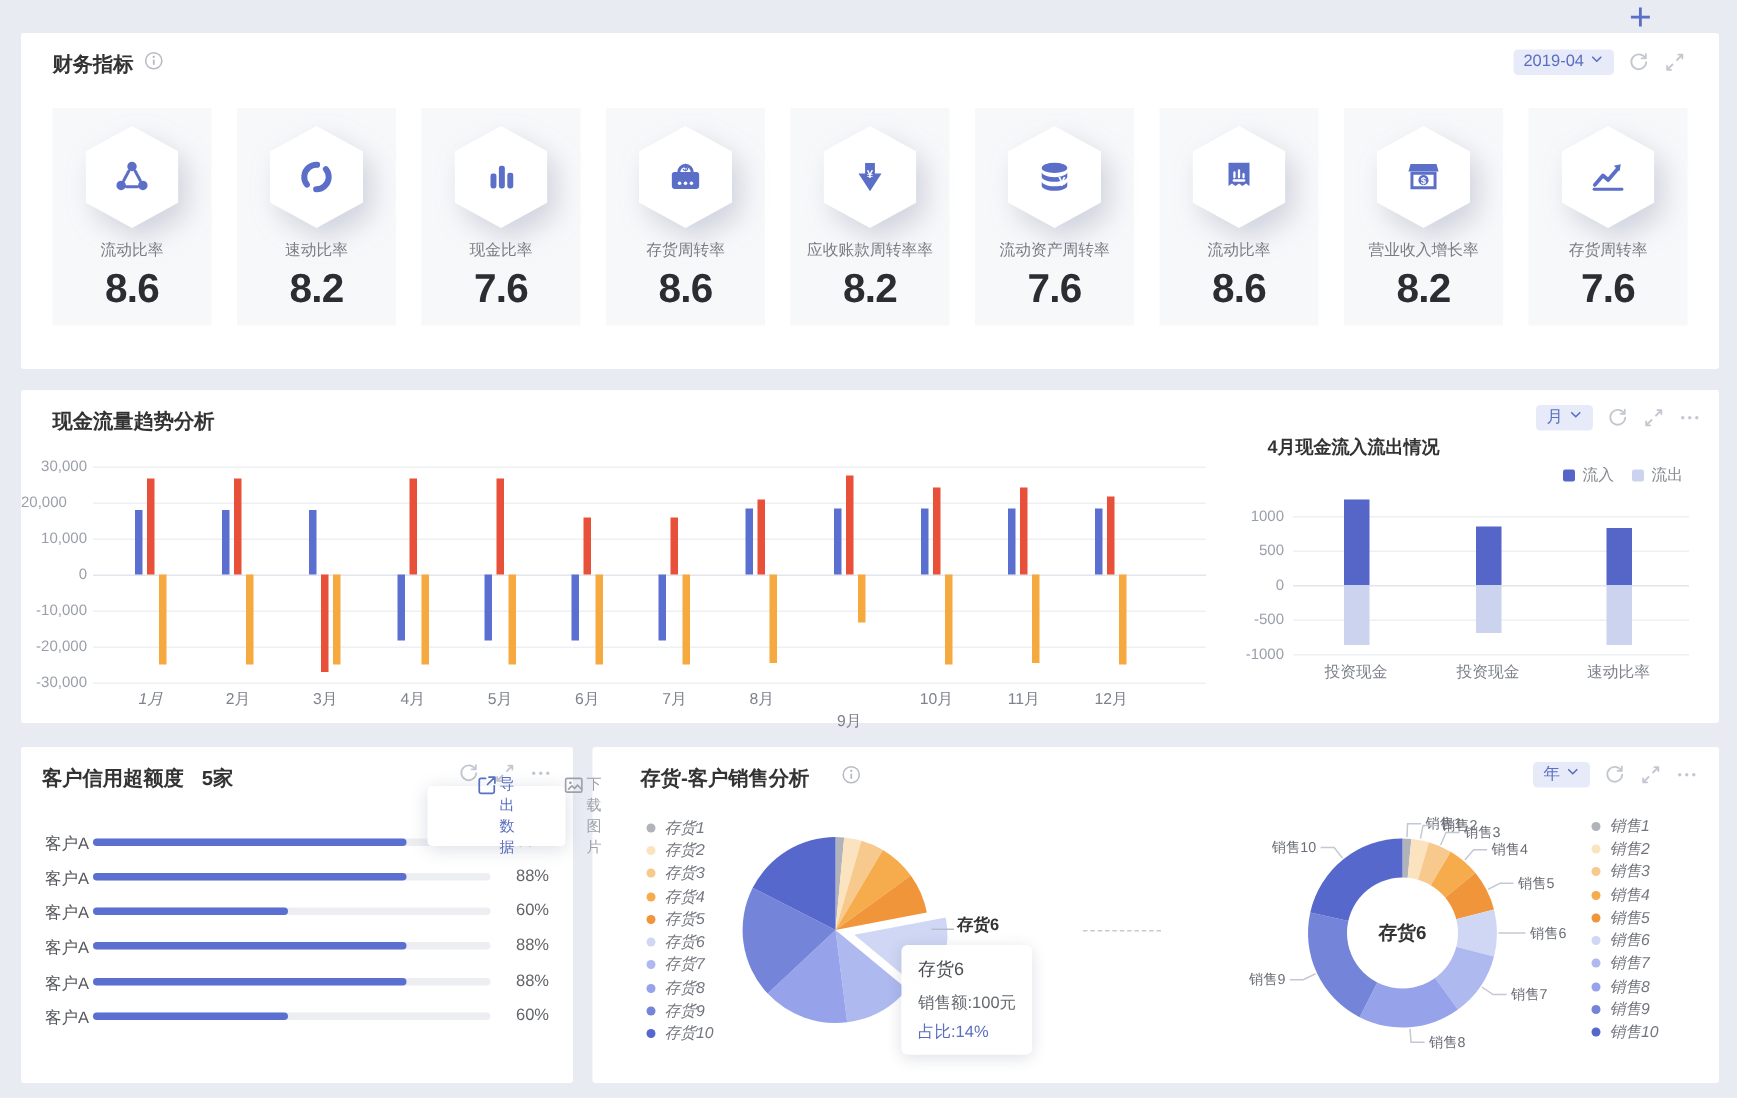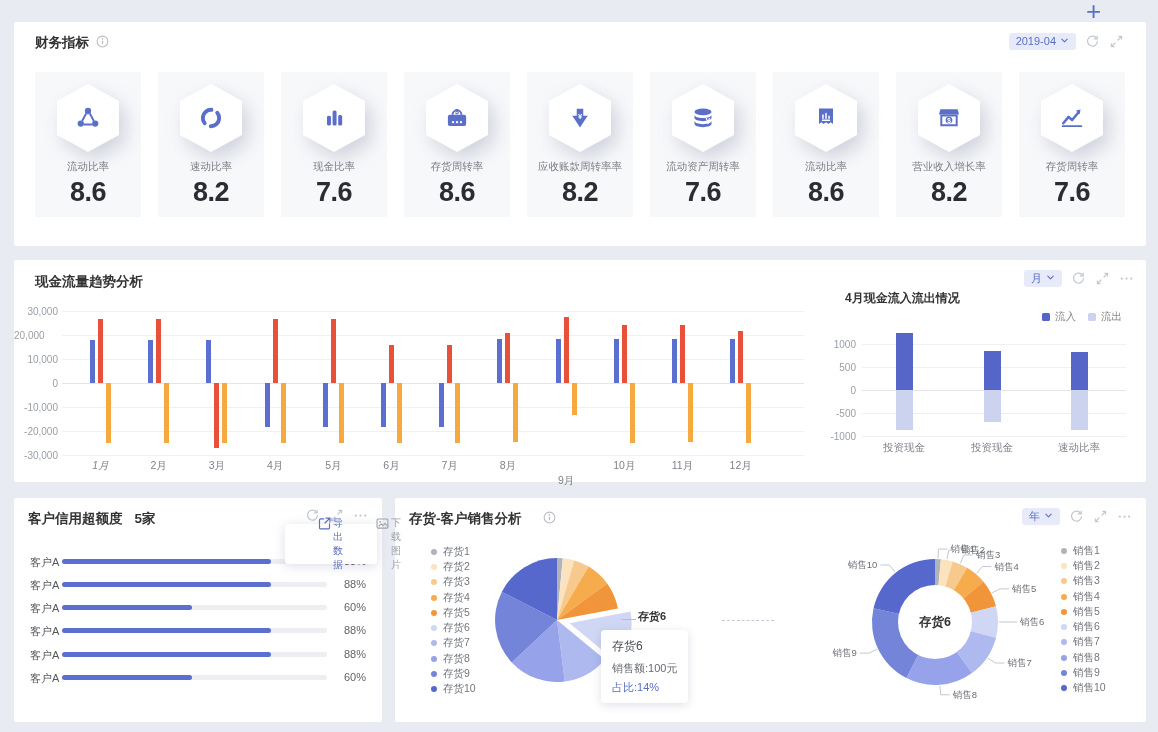--- a/index.html
+++ b/index.html
@@ -38,21 +38,21 @@
   
   .crow-label { position:absolute; font-size:11px; color:#55575c; }
   .track { position:absolute; height:5px; border-radius:3px; background:#eceef2; }
   .fill { height:5px; border-radius:3px; background:#5b6fd0; }
   .pct { position:absolute; font-size:11px; color:#626569; }
   .popover { position:absolute; left:271px; top:26px; width:92px; height:40px; background:#fff; border-radius:3px; box-shadow:0 2px 12px rgba(60,70,110,.18); display:flex; align-items:center; justify-content:space-around; z-index:8; }
   .pop-item { display:flex; flex-direction:row; align-items:flex-start; gap:1px; font-size:10px; cursor:pointer;margin-left:32px; }
   .pop-export { color:#5a6fc0; }
   .pop-download { color:#9da1a9; }
   
-  .lg-col { position:absolute; }
+  .lg-col { position:absolute;font-style:italic; }
   .lg-row { display:flex; align-items:center; gap:6px; height:15.3px; cursor:pointer; }
   .lg-dot { width:6px; height:6px; border-radius:50%; }
   .lg-text { font-size:10.5px; color:#73767e; }
   .tooltip { position:absolute; left:206px; top:132px; background:rgba(255,255,255,.97); border-radius:4px; box-shadow:0 2px 10px rgba(50,60,100,.16); padding:8px 11px; z-index:6; white-space:nowrap; }
   .tt1 { font-size:12px; color:#4a4d52; }
   .tt2 { font-size:11px; color:#666a70; margin-top:6px; }
   .tt3 { font-size:11px; color:#5a6fc0; margin-top:4px; }
   .callout { position:absolute; left:243px; top:111px; font-size:11px; font-weight:700; color:#333; }
   .callout-line { position:absolute; left:226px; top:121px; width:15px; height:1px; background:#b9bdc9; }
   .dash-line { position:absolute; left:327px; top:122px; width:52px; border-top:1px dashed #c6cad4; }
@@ -432,21 +432,21 @@
             <rect x="2.5" y="3.5" width="13" height="11" rx="1.2" fill="none" stroke="currentColor" stroke-width="1.3"></rect>
             <circle cx="6.3" cy="7" r="1.1" fill="currentColor"></circle>
             <path d="M4.5 12.5l3-3 2.2 2 2.3-2.6 3.5 3.5" fill="none" stroke="currentColor" stroke-width="1.3" stroke-linejoin="round"></path>
           </svg></span>
         <span>下载图片</span>
       </div>
     </div>
 </div>
 
 <div class="card" id="card-inventory">
-  <div class="abs" style="left:14px;top:12px;display:flex;align-items:center;gap:14px;">
+  <div class="abs" style="left:32px;top:12px;display:flex;align-items:center;gap:14px;">
     <span class="panel-title">存货-客户销售分析</span>
     <span class="info-icon"><svg width="13" height="13" viewBox="0 0 14 14" xmlns="http://www.w3.org/2000/svg">
           <circle cx="7" cy="7" r="5.8" fill="none" stroke="currentColor" stroke-width="1.1"></circle>
           <rect x="6.35" y="6.1" width="1.3" height="3.9" rx=".65" fill="currentColor"></rect>
           <circle cx="7" cy="4.2" r=".85" fill="currentColor"></circle>
         </svg></span>
   </div>
   <div class="controls" style="right:14px;top:10px;">
     <span class="chip">
       <span>年</span>

